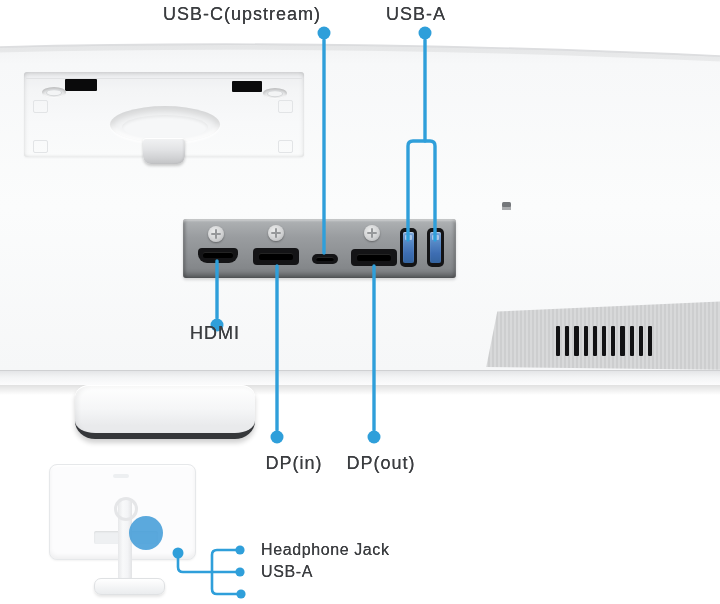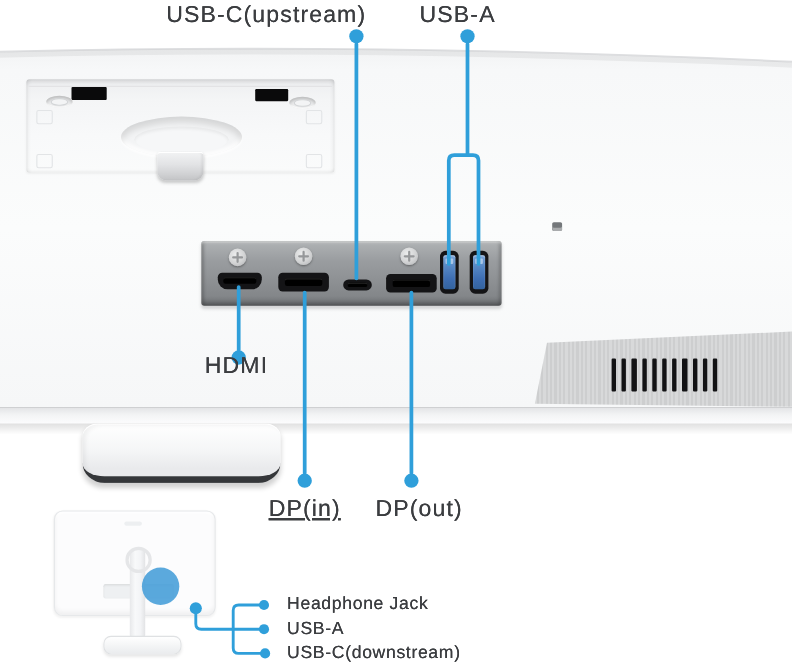--- a/index.html
+++ b/index.html
@@ -3,21 +3,21 @@
 <meta charset="utf-8">
 <style>
   html,body{margin:0;padding:0;background:#ffffff;}
   #canvas{
     position:relative;width:720px;height:604px;overflow:hidden;background:#ffffff;
     font-family:"Liberation Sans","DejaVu Sans",sans-serif;
     --color-accent:#2f9fda;--color-text:#3b3d40;--color-usb_blue:#3d6db2;--color-highlight:#449dd8;
   }
   .abs{position:absolute;}
   
-  .lbl{position:absolute;color:var(--color-text);font-size:21px;line-height:26px;
+  .lbl{position:absolute;color:var(--color-text);font-size:18px;line-height:26px;
        letter-spacing:1px;white-space:nowrap;font-weight:500;text-shadow:0 0 .5px currentColor;}
   .lbl.center{transform:translateX(-50%);}
   .lbl.small{font-size:16px;line-height:20px;letter-spacing:.6px;}
   
   .vesa-plate{left:24px;top:72px;width:280px;height:85px;border-radius:3px;
     background:linear-gradient(180deg,#edeef0 0%,#f4f5f6 22%,#f8f9fa 60%,#fafbfb 100%);
     box-shadow:inset 0 4px 4px -2px rgba(0,0,0,.12),inset 3px 0 4px -2px rgba(0,0,0,.08),
                inset -3px 0 4px -2px rgba(0,0,0,.08),inset 0 -2px 3px -1px rgba(0,0,0,.06),0 1px 2px rgba(0,0,0,.05);}
   .vesa-lip{left:2px;top:6px;width:276px;height:1px;background:#e1e2e4;}
   .vesa-slot{background:#0a0a0b;border-radius:1px;}
@@ -212,19 +212,18 @@
       <circle cx="178" cy="553" r="5.5"></circle>
       <circle cx="240" cy="550" r="4.6"></circle>
       <circle cx="240" cy="572" r="4.6"></circle>
       <circle cx="241" cy="594" r="4.6"></circle>
     </g>
   </svg>
 
   <div class="lbl center" style="left:242px;top:1px;">USB-C(upstream)</div>
   <div class="lbl center" style="left:416px;top:1px;">USB-A</div>
   <div class="lbl center" style="left:215px;top:320px;">HDMI</div>
-  <div class="lbl center" style="left:277px;top:450px;text-decoration:underline;">DP(in)</div>
+  <div class="lbl center" style="left:294px;top:450px;">DP(in)</div>
   <div class="lbl small" style="left:261px;top:540px;">Headphone Jack</div>
   <div class="lbl center" style="left:381px;top:450px;">DP(out)</div>
   <div class="lbl small" style="left:261px;top:562px;">USB-A</div>
-  <div class="lbl small" style="left:261px;top:584px;">USB-C(downstream)</div>
 
 </div>
 
 </body></html>

